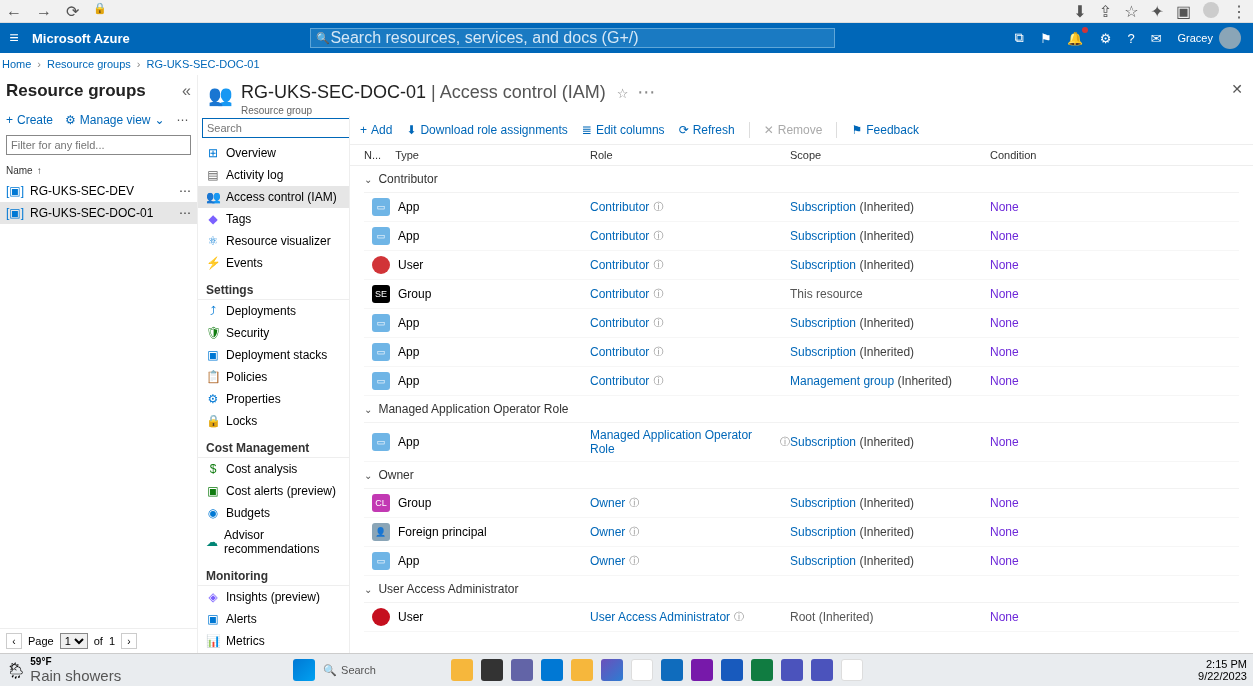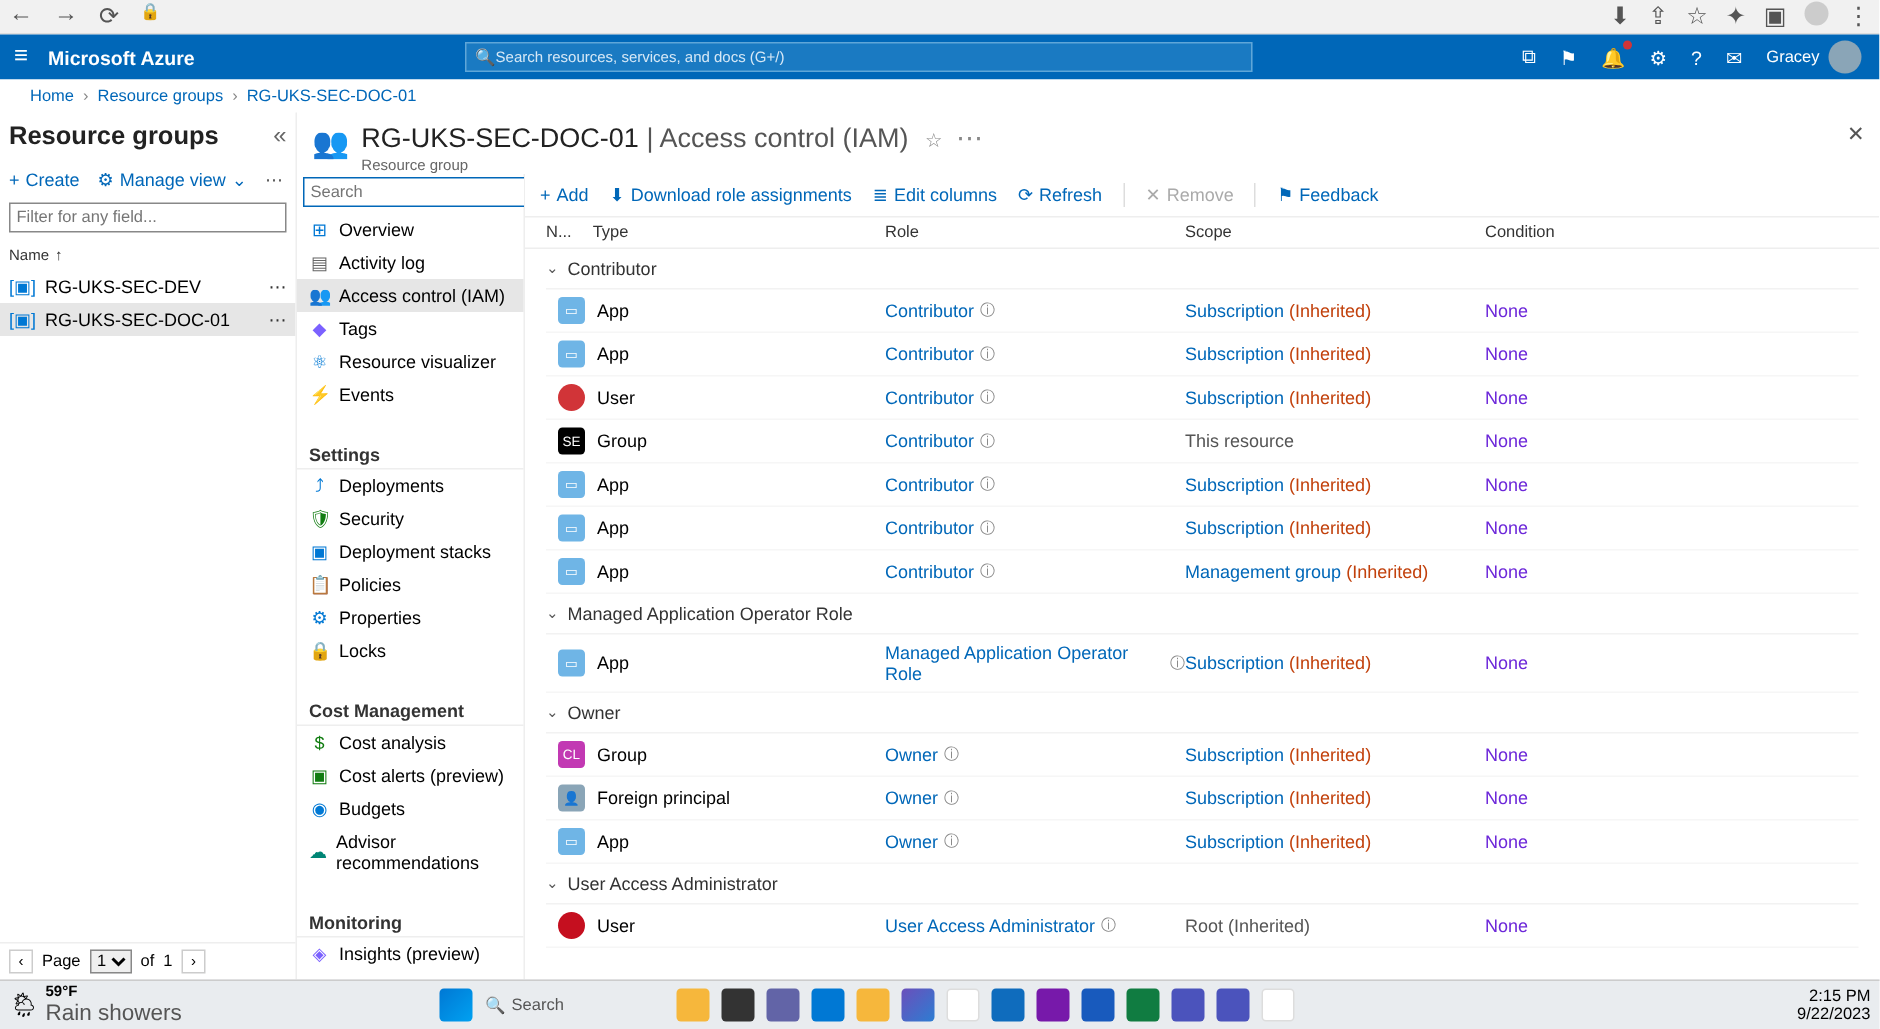--- a/index.html
+++ b/index.html
@@ -9,27 +9,27 @@
 .browser-bar .nav { display: flex; gap: 14px; color: #555; }
 .browser-bar .nav span { cursor: pointer; }
 .browser-bar .right { margin-left: auto; display: flex; gap: 12px; color:#555;}
 .browser-bar .circ { width:16px; height:16px; border-radius:50%; background:#ccc; }
 
 .az-top { height: 30px; background: #0067b8; display: flex; align-items: center; color: #fff; }
 .az-top .menu { width: 28px; text-align: center; font-size: 16px; cursor: pointer;}
 .az-top .brand { font-weight: 600; font-size: 13px; padding-left:4px;}
 .az-search-wrap { margin: 0 auto; }
 .az-search { width: 525px; height: 20px; background: #1a7ac2; border: 1px solid #5fa6d8; color:#fff; display:flex; align-items:center; padding:0 6px; font-size:11px; }
-.az-search input { background:transparent; border:none; color:#fff; flex:1; font-size:10px; outline:none;}
+.az-search input { background:transparent; border:none; color:#fff; flex:1; font-size:16px; outline:none;}
 .az-search input::placeholder { color:#d6e8f6; }
 .az-top .right { display:flex; align-items:center; gap:16px; padding-right:12px; font-size:13px;}
 .az-top .user { display:flex; align-items:center; gap:6px; font-size:11px;}
 .az-top .avatar { width:22px; height:22px; border-radius:50%; background:#8aa5b7;}
 
-.breadcrumb { background:#fff; height:22px; display:flex; align-items:center; gap:6px; padding:0 20px; font-size:11px;}
+.breadcrumb { background:#fff; height:22px; display:flex; align-items:center; gap:6px; padding:0 2px; font-size:11px;}
 .breadcrumb a { color:#0067b8; text-decoration:none;}
 .breadcrumb span.sep { color:#888;}
 
 .page { display:flex; height: calc(100% - 23px - 30px - 22px - 33px); }
 .left-col { width: 198px; border-right:1px solid #eee; display:flex; flex-direction:column; }
 .left-col .title-row { display:flex; align-items:center; padding:6px 6px 0 6px;}
 .left-col h1 { font-size:17px; font-weight:600; color:#222;}
 .left-col .collapse { margin-left:auto; color:#666; cursor:pointer;}
 .left-col .actions { display:flex; align-items:center; gap:12px; padding:12px 6px 8px 6px; font-size:12px;}
 .left-col .actions span { color:#0067b8; cursor:pointer; display:flex; align-items:center; gap:4px;}
@@ -54,21 +54,21 @@
 .detail-header .star { color:#888; margin-left:6px; font-size:13px; cursor:pointer;}
 .detail-header .more { color:#888; margin-left:4px; cursor:pointer;}
 .detail-header .close { margin-left:auto; color:#555; cursor:pointer; font-size:14px;}
 
 .detail-body { display:flex; flex:1; overflow:hidden;}
 .res-menu { width:152px; border-right:1px solid #eee; overflow-y:auto; font-size:12px; position:relative;}
 .res-menu .search { margin:2px 4px 4px 4px; display:flex;}
 .res-menu .search input { flex:1; height:20px; border:1px solid #0067b8; padding:0 4px; font-size:11px;}
 .res-menu .item { display:flex; align-items:center; gap:6px; padding:4px 8px; cursor:pointer;}
 .res-menu .item.selected { background:#e6e6e6;}
-.res-menu .section { font-weight:600; color:#333; padding:6px 8px 2px 8px; border-bottom:1px solid #eee; margin-top:16px;}
+.res-menu .section { font-weight:600; color:#333; padding:6px 8px 2px 8px; border-bottom:1px solid #eee; margin-top:3px;}
 .res-menu .ico { width:14px; display:inline-block; text-align:center; font-size:12px;}
 
 .content { flex:1; display:flex; flex-direction:column; overflow:hidden;}
 .cmdbar { display:flex; align-items:center; gap:14px; padding:6px 10px; border-bottom:1px solid #eee; font-size:12px;}
 .cmdbar .cmd { display:flex; align-items:center; gap:4px; color:#333; cursor:pointer;}
 .cmdbar .cmd.blue { color:#0067b8;}
 .cmdbar .cmd.disabled { color:#aaa; cursor:not-allowed;}
 .cmdbar .divider { width:1px; height:16px; background:#ddd;}
 .content .summary { font-size:11px; color:#555; padding:8px 14px;}
 .content .thead { display:flex; font-size:11px; color:#333; padding:4px 14px; border-bottom:1px solid #eee;}
@@ -79,21 +79,21 @@
 .content .rows { flex:1; overflow-y:auto; padding:0 14px;}
 .grouphdr { display:flex; align-items:center; gap:6px; font-size:12px; color:#333; padding:6px 0; border-bottom:1px solid #f2f2f2;}
 .grouphdr .chev { font-size:10px; color:#555; cursor:pointer;}
 .row { display:flex; align-items:center; font-size:12px; padding:5px 0; border-bottom:1px solid #f6f6f6;}
 .row .nm { width:226px; display:flex; align-items:center; gap:8px; padding-left:8px;}
 .row .avatar-sq { width:18px; height:18px; border-radius:3px; display:flex; align-items:center; justify-content:center; color:#fff; font-size:9px;}
 .row .role { width:200px; color:#0067b8; cursor:pointer; display:flex; align-items:center; gap:4px;}
 .row .role .info { color:#888; font-size:10px;}
 .row .scope { width:200px; color:#555;}
 .row .scope a { color:#0067b8; text-decoration:none;}
-.row .scope .inh { color:#c2410c;}
+.row .scope .inh { color:#404040;}
 .row .cond { flex:1; color:#6d28d9;}
 
 .taskbar { position:absolute; bottom:0; left:0; right:0; height:33px; background:#e9ecef; display:flex; align-items:center; font-size:11px; border-top:1px solid #ccc; padding:0 6px;}
 .taskbar .weather { display:flex; align-items:center; gap:4px; width:120px;}
 .taskbar .weather .wic { font-size:16px;}
 .taskbar .center { margin:0 auto; display:flex; align-items:center; gap:8px;}
 .taskbar .center .start { width:22px; height:22px; background:linear-gradient(135deg,#0078d4,#00a1f1); border-radius:3px; cursor:pointer;}
 .taskbar .center .search { display:flex; align-items:center; gap:4px; width:120px; color:#555;}
 .taskbar .center .appicon { width:22px; height:22px; border-radius:3px; cursor:pointer;}
 .taskbar .clock { margin-left:auto; text-align:right; line-height:1.1;}

